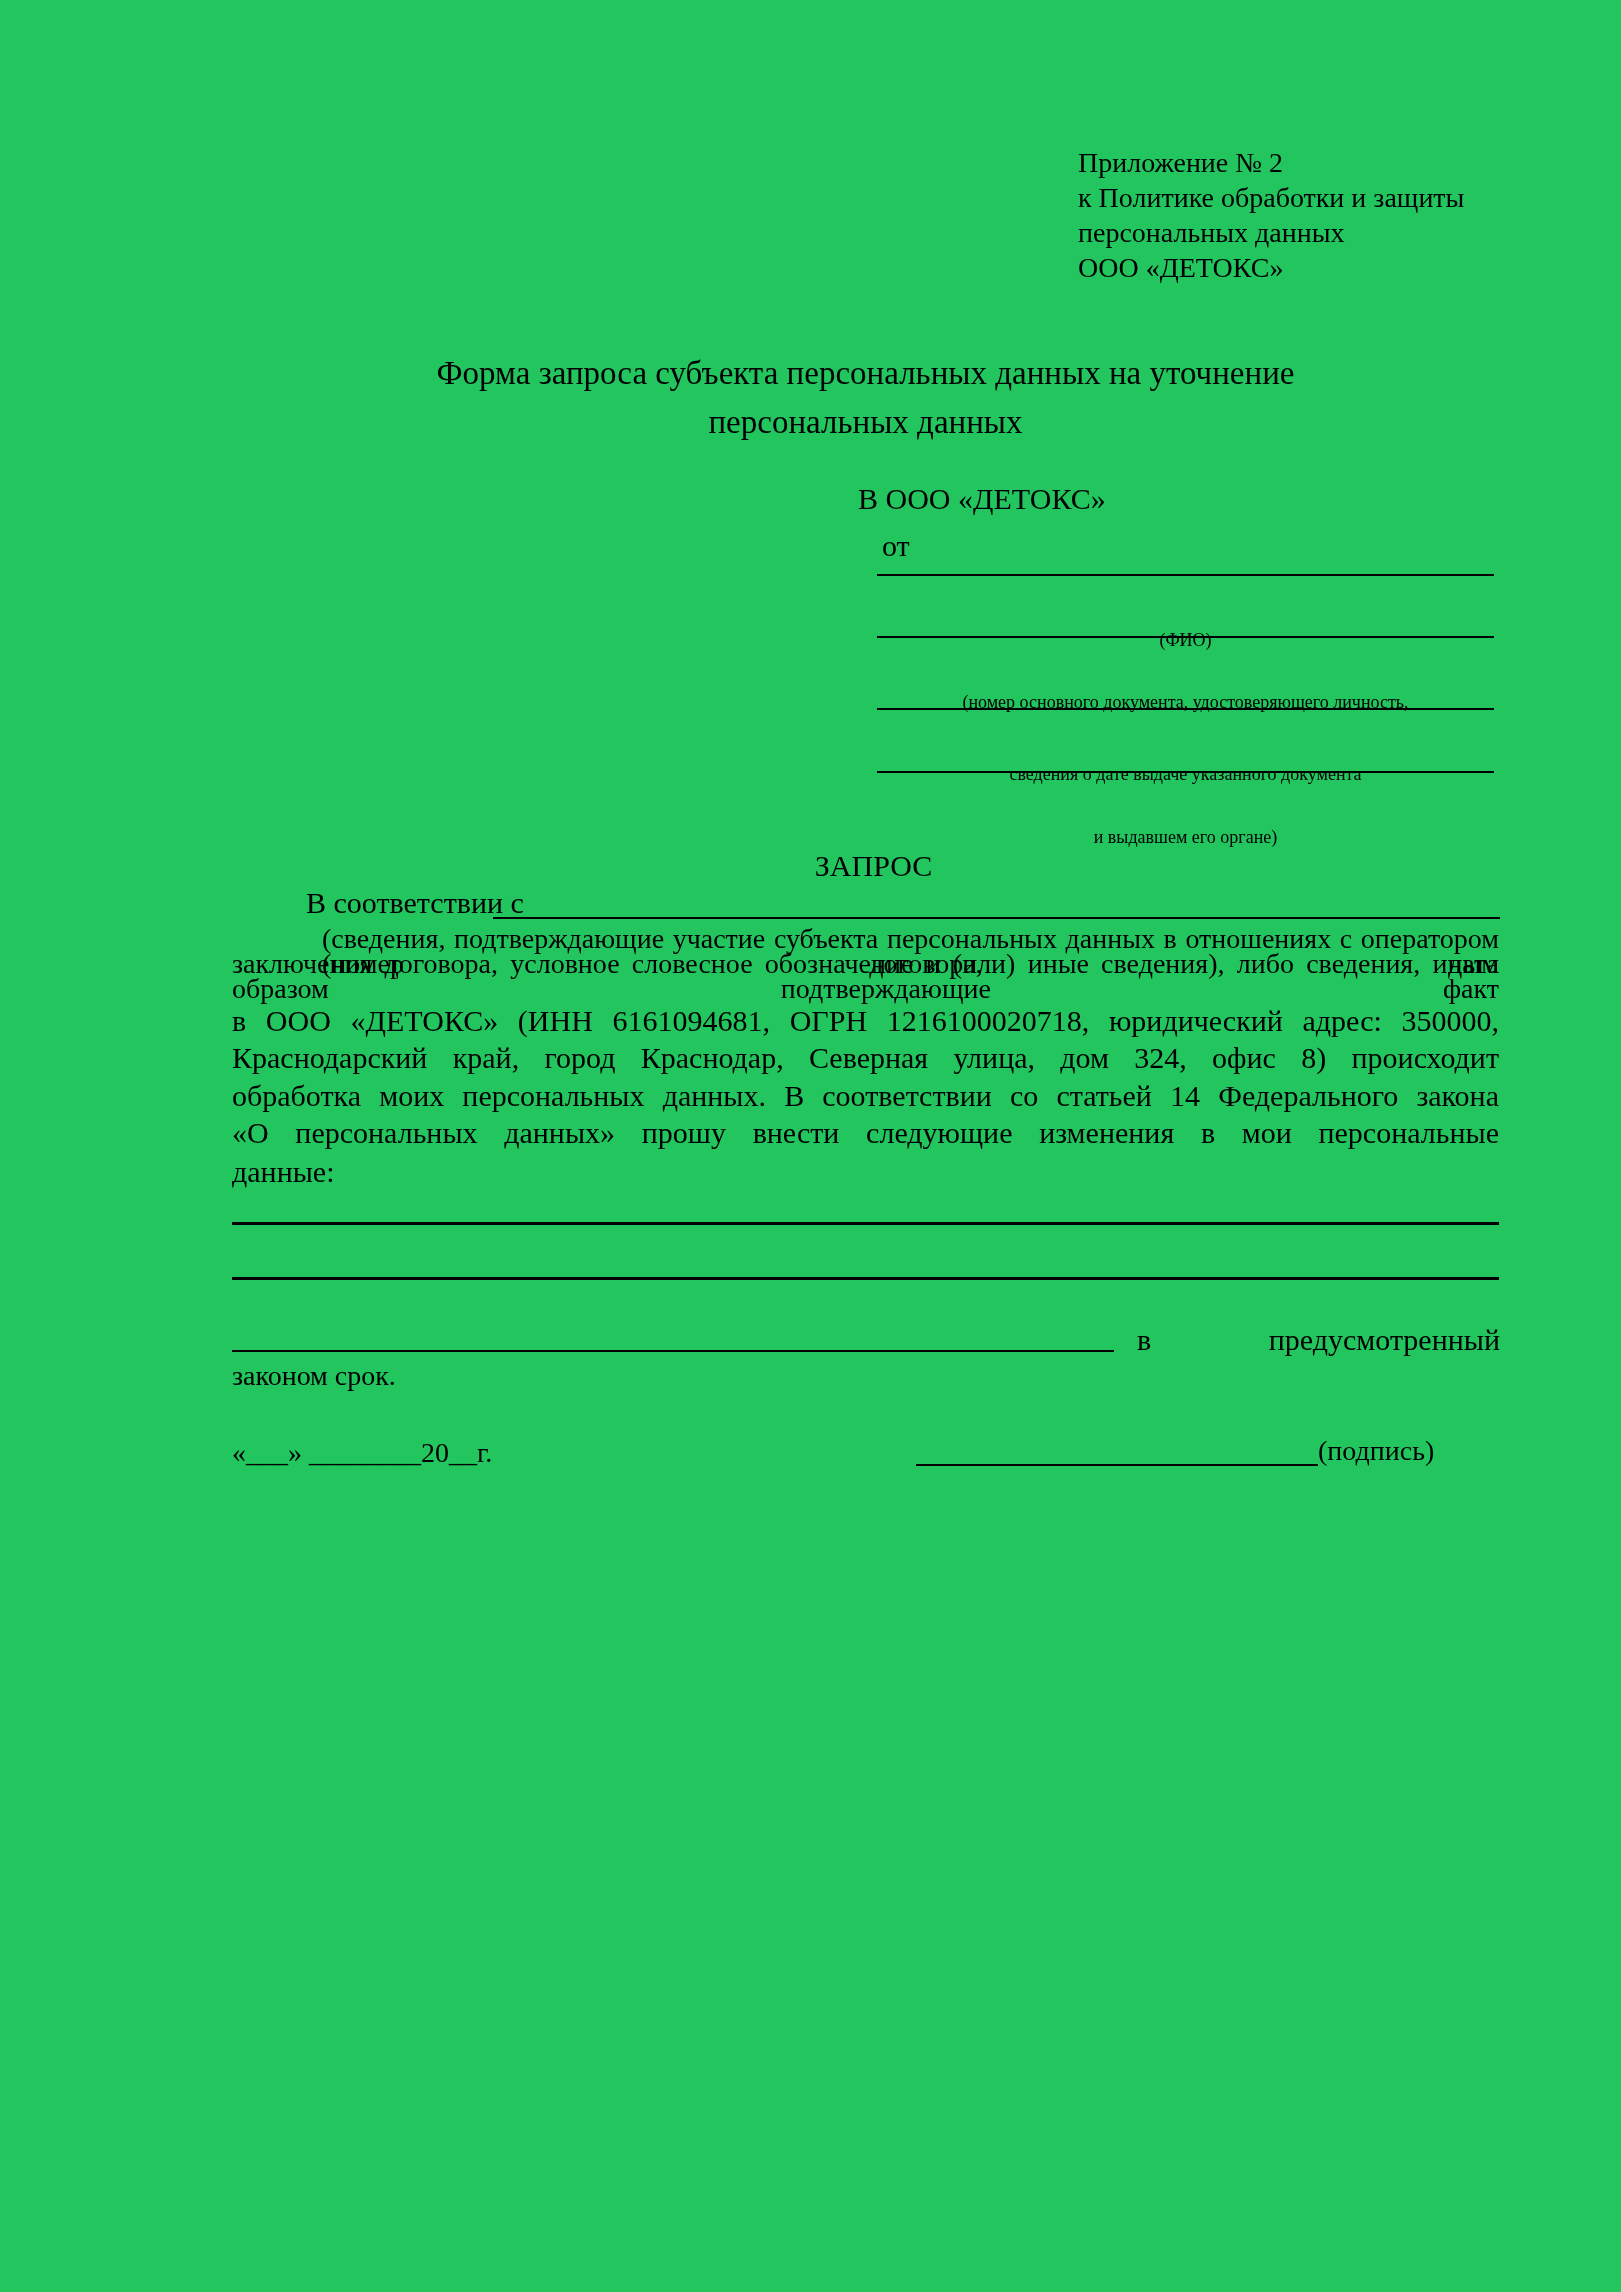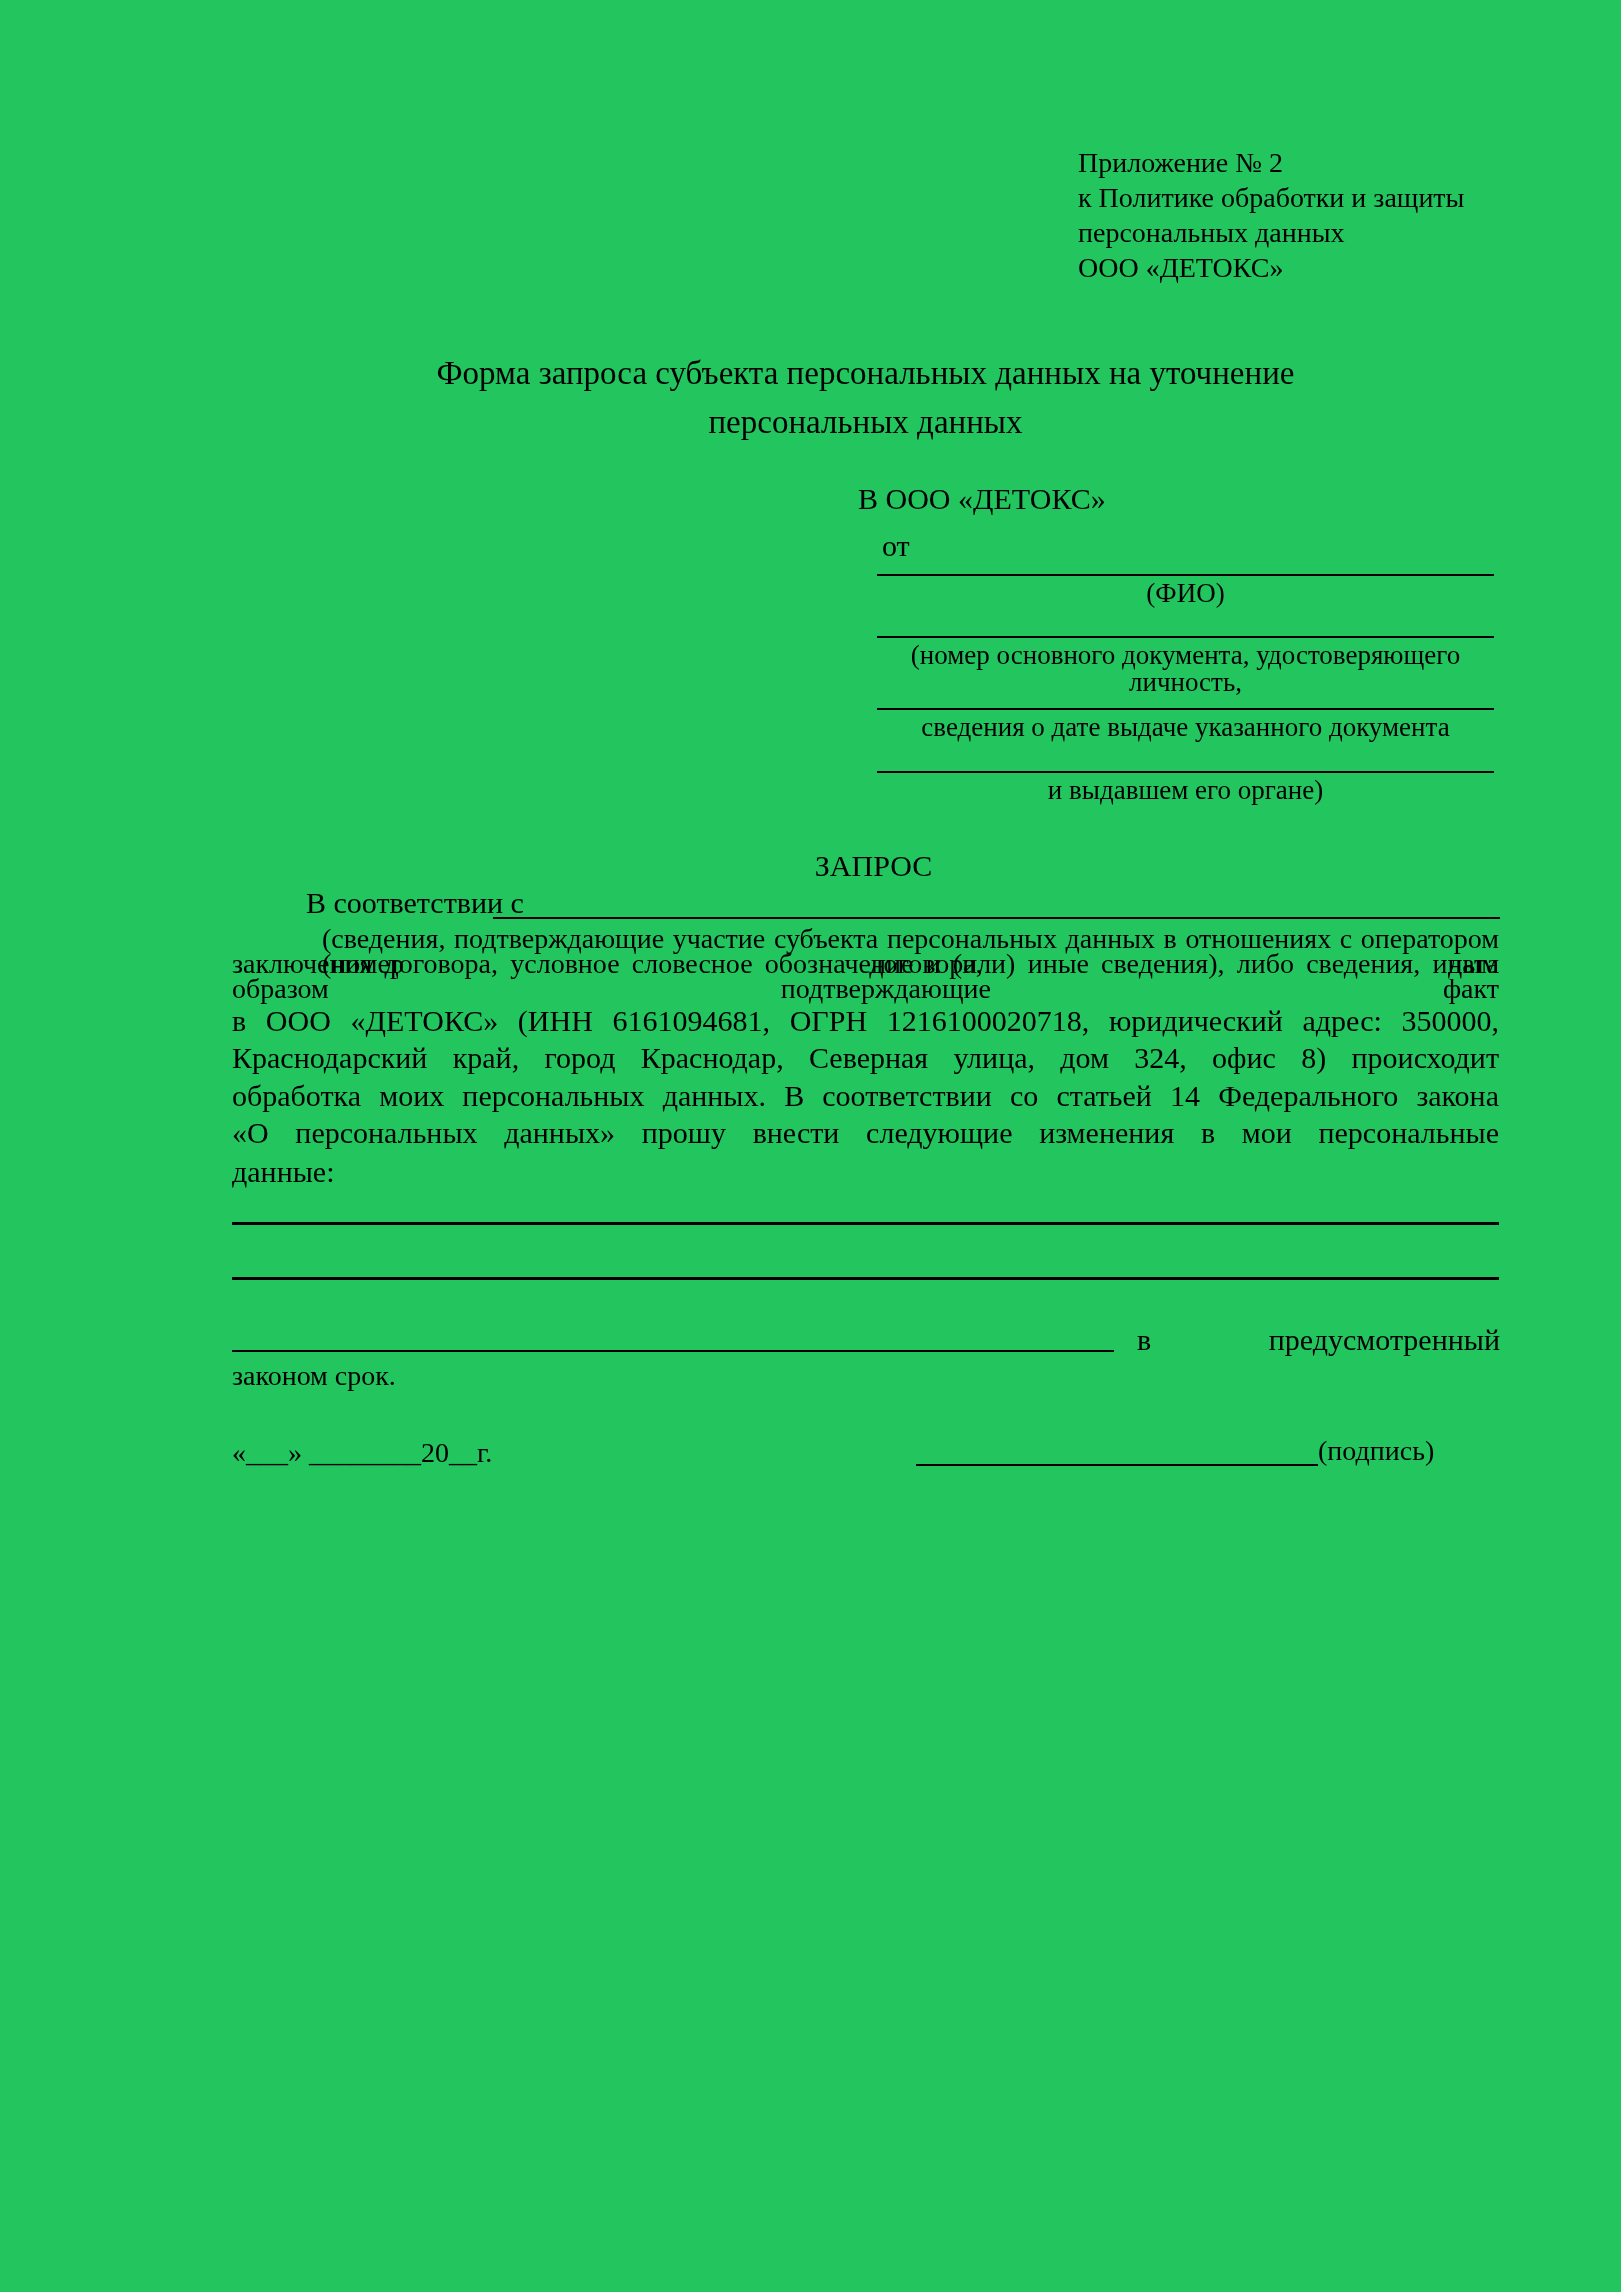--- a/index.html
+++ b/index.html
@@ -27,21 +27,21 @@
     font-size: 33px; font-weight: normal; line-height: 49px; text-align: center;
   }
 
   
   .addr-org { left: 858px; top: 482px; font-size: 30px; }
   .addr-from { left: 882px; top: 529px; font-size: 30px; }
 
   .hline { position: absolute; border-top: 2.9px solid #000; height: 0; }
   .field-caption {
     position: absolute; left: 877px; width: 617px;
-    font-size: 27px; line-height: 27.4px; text-align: center;
+    font-size: 18px; line-height: 27.4px; text-align: center; margin-top: 47px;
   }
 
   .request-heading {
     left: 240px; top: 849px; width: 1267px;
     font-size: 30px; text-align: center;
   }
 
   .intro-label { left: 306px; top: 886px; font-size: 30px; }
 
   .note-line {

